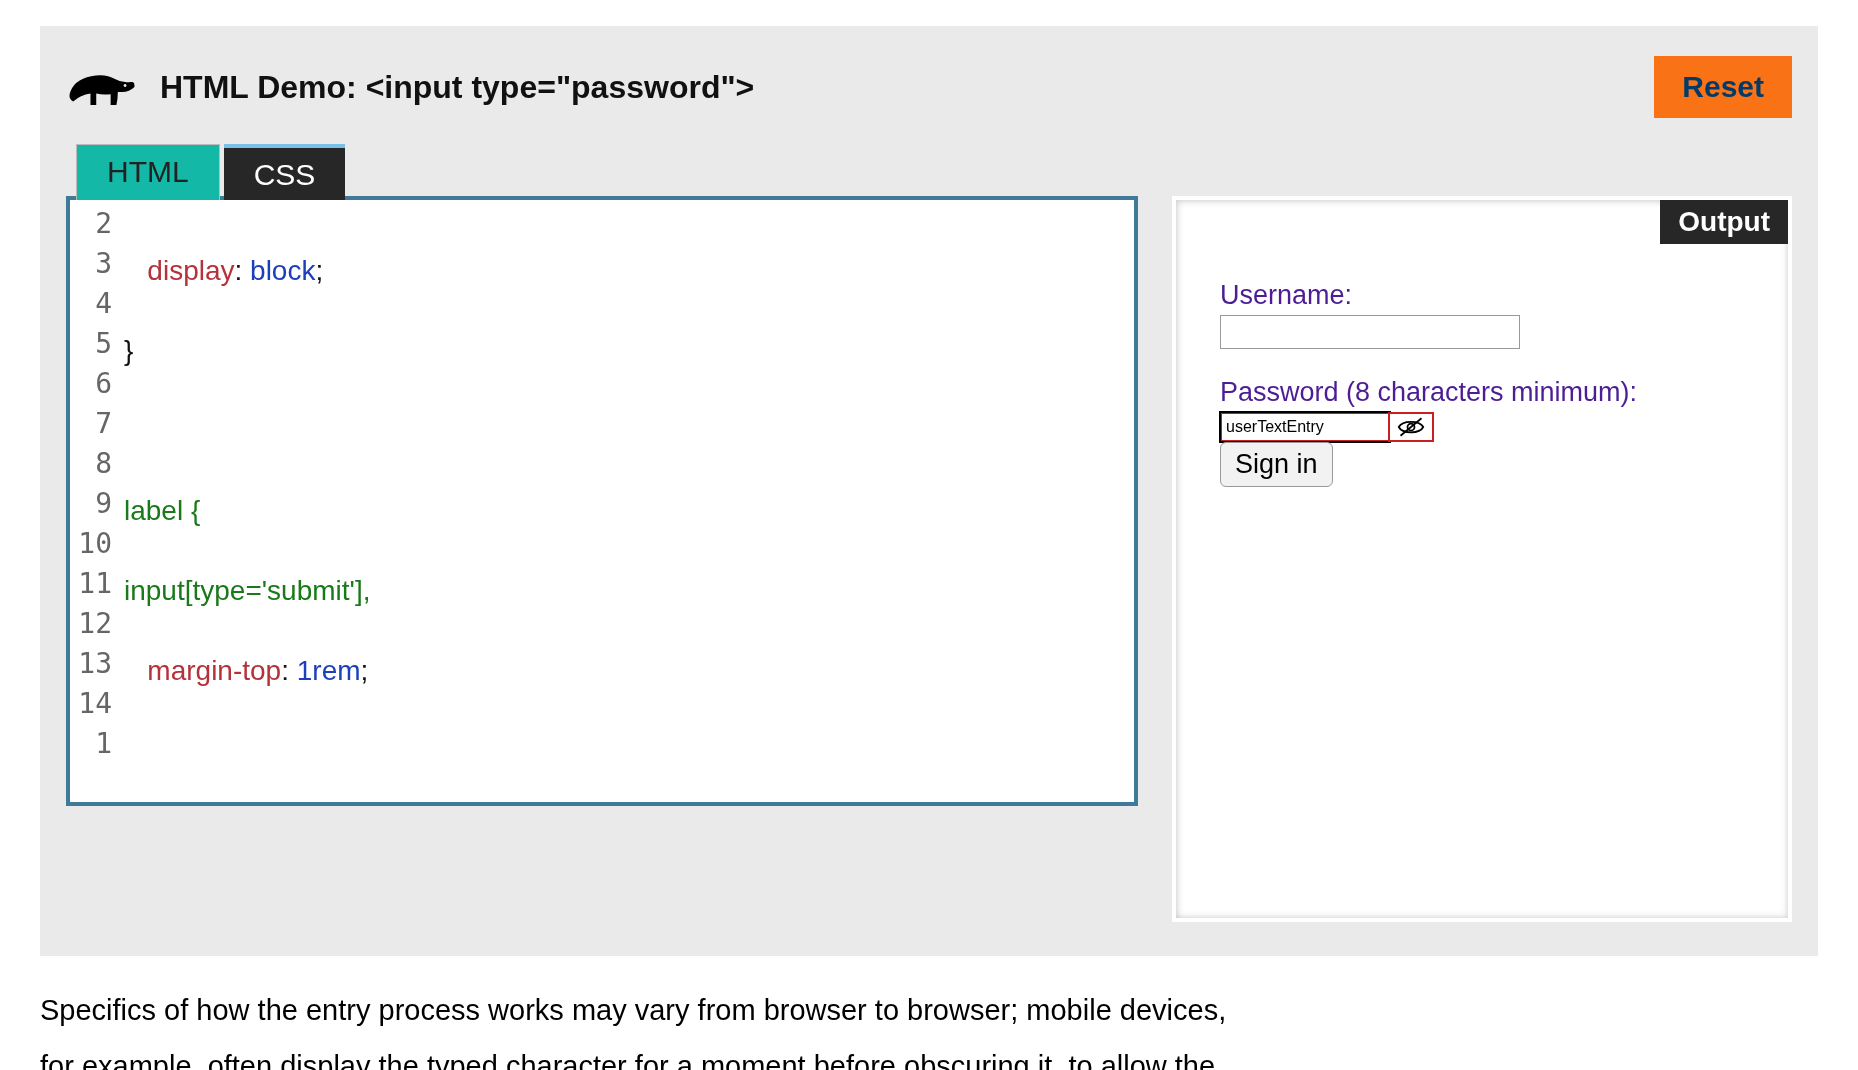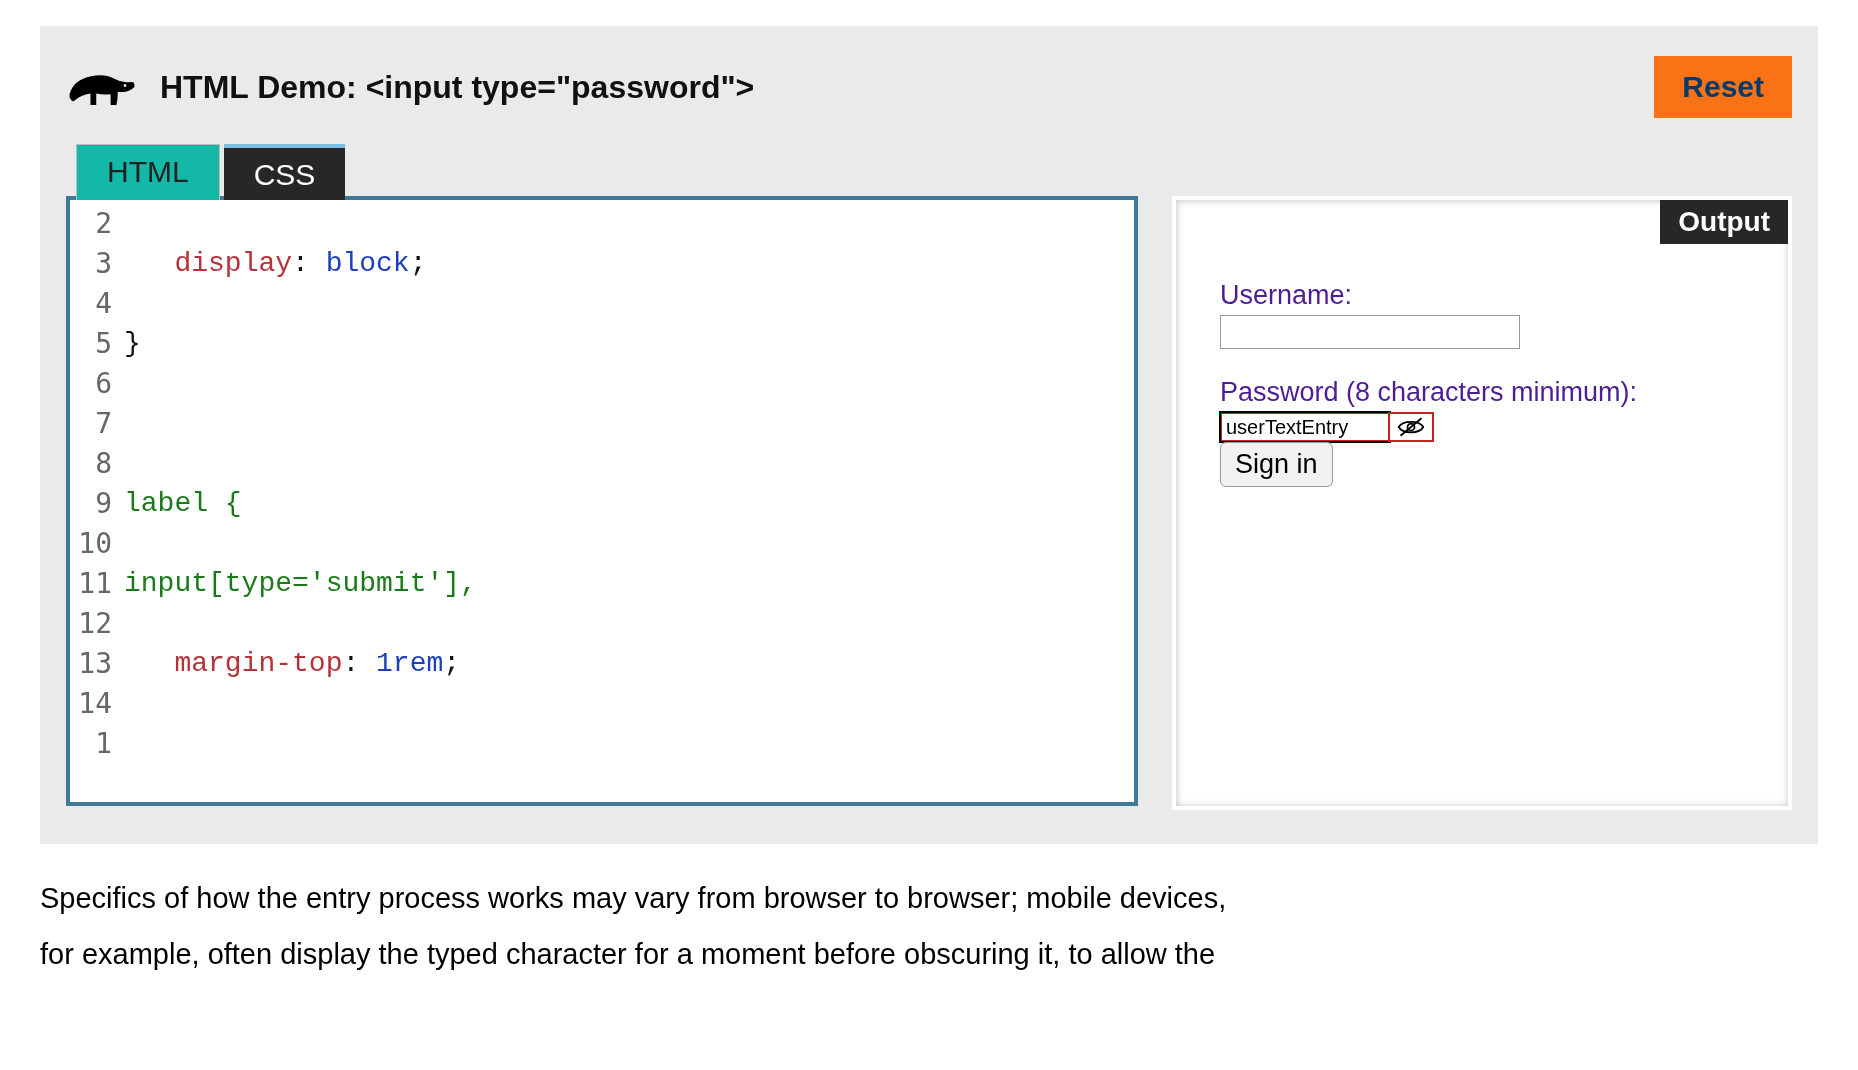--- a/index.html
+++ b/index.html
@@ -86,39 +86,39 @@
     text-align:right;
     padding:4px 8px 0 0;
     background:#fff;
     color:#666;
     font-family: "Menlo","Consolas",monospace;
     font-size:28px;
     line-height:40px;
   }
   .code {
     flex:1;
-    padding:4px 0 0 4px;
-    font-family: Liberation Mono, monospace;
+    padding:11px 0 0 4px;
+    font-family: Liberation Sans, sans-serif;
     font-size:28px;
     line-height:40px;
     white-space:pre;
   }
   .tok-prop { color:#b5323a; }
   .tok-val  { color:#1d3fbc; }
   .tok-str  { color:#1d3fbc; }
   .tok-sel  { color:#1a7a1a; }
   .tok-punc { color:#111; }
 
   .output {
     width:620px;
     background:#fff;
     border:4px solid #fff;
     box-shadow: inset 2px 2px 6px rgba(0,0,0,.15), inset -2px -2px 6px rgba(0,0,0,.1);
     position:relative;
-    height:614px;
+    height:726px;
     padding:80px 0 0 44px;
   }
   .output-badge {
     position:absolute;
     top:0; right:0;
     background:#272727;
     color:#fff;
     font-weight:700;
     font-size:28px;
     padding:6px 18px;
@@ -132,21 +132,21 @@
   }
   .pw-row { margin-top:28px; }
   .pw-wrap {
     display:flex; align-items:center;
     margin-top:4px;
   }
   .pw-field {
     border:2px solid #c9201f;
     background:#fff;
     color:#000;
-    font-size:20px;
+    font-size:16px;
     padding:0 4px;
     height:30px;
     width:170px;
     outline:2px solid #000;
     outline-offset:-1px;
   }
   .pw-eye {
     width:46px; height:30px;
     border:2px solid #c9201f;
     margin-left:-2px;

